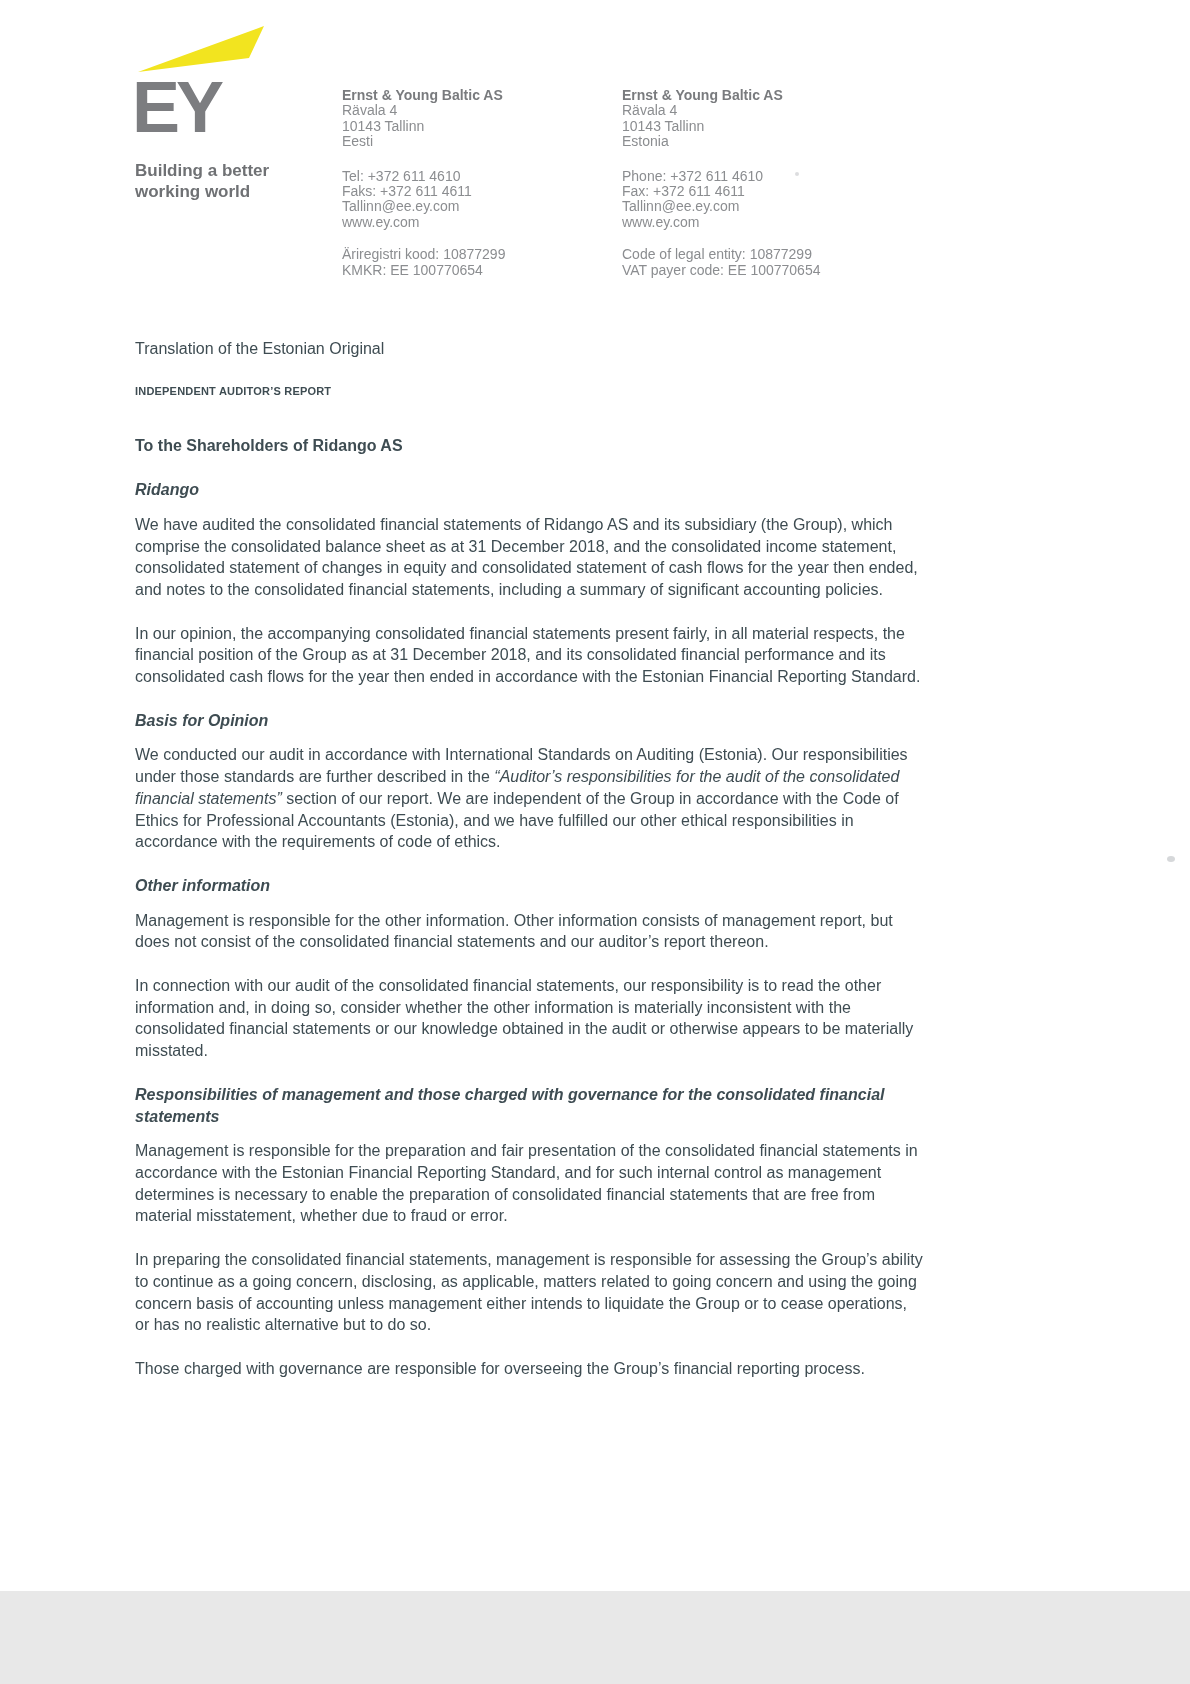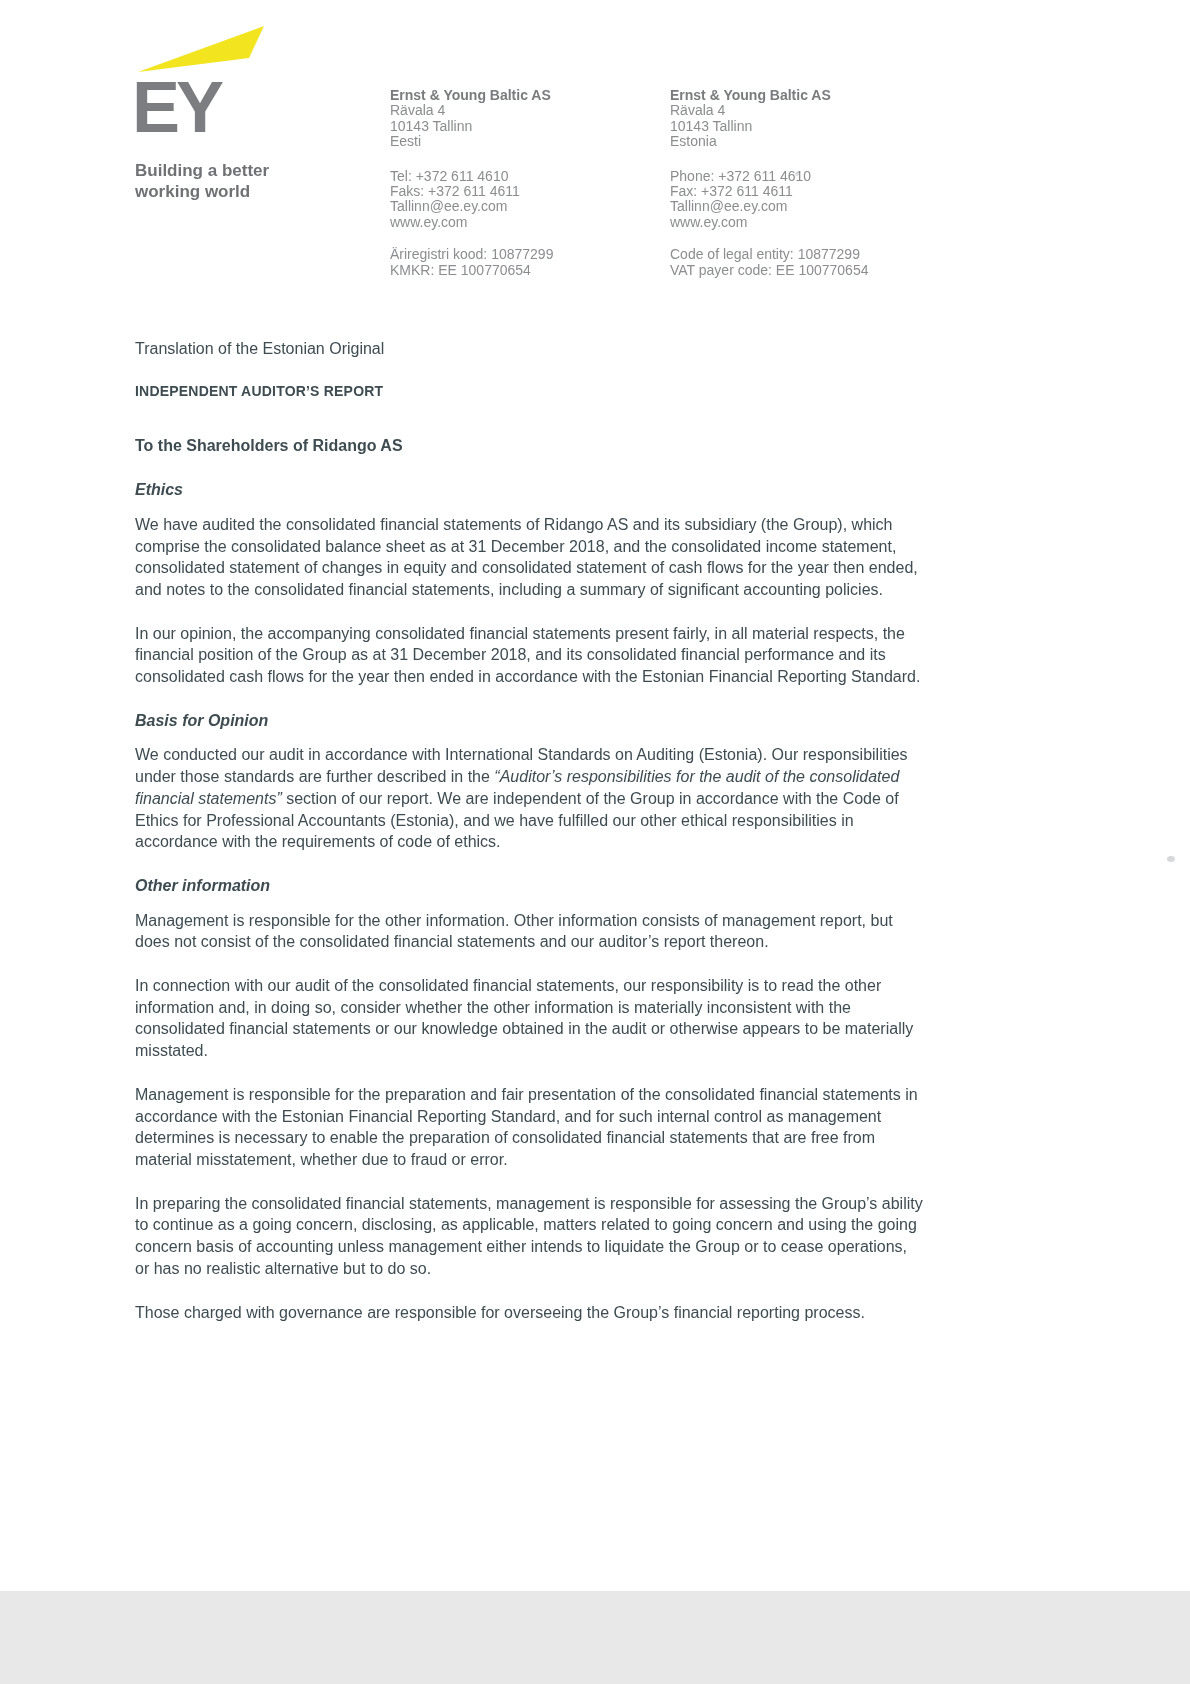--- a/index.html
+++ b/index.html
@@ -41,42 +41,41 @@
     line-height: 21px;
     color: #6f7174;
   }
   .contact-col {
     position: absolute;
     top: 88px;
     width: 250px;
     font-size: 14px;
     line-height: 15.4px;
     color: #8b8d90;
-    margin-left: 48px;
   }
   .contact-col.left  { left: 342px; }
   .contact-col.right { left: 622px; }
   .contact-col .company { font-weight: 700; color: #797b7e; }
   .contact-col .address  { margin-bottom: 19px; }
   .contact-col .contact  { margin-bottom: 17px; }
 
   
   .report {
     position: absolute;
     left: 135px;
     top: 326px;
     width: 935px;
     color: #3e4c52;
     font-size: 16px;
     line-height: 21.7px;
   }
   .report p { margin: 0 0 22px 0; }
   .report .note { margin: 12px 0 21px 0; }
   .report h1 {
-    font-size: 14px;
+    font-size: 11px;
     font-weight: 700;
     letter-spacing: 0.2px;
     line-height: 21.7px;
     margin: 0 0 33px 0;
   }
   .report .addressee { font-weight: 700; margin: 0 0 22px 0; }
   .report h2 {
     font-size: 16px;
     font-style: italic;
     font-weight: 700;
@@ -153,21 +152,21 @@
     </div>
   </header>
 
   <main class="report">
     <p class="note">Translation of the Estonian Original</p>
 
     <h1>INDEPENDENT AUDITOR’S REPORT</h1>
 
     <p class="addressee">To the Shareholders of Ridango AS</p>
 
-    <h2>Ethics</h2>
+    <h2>Ridango</h2>
     <p class="prelines">We have audited the consolidated financial statements of Ridango AS and its subsidiary (the Group), which
 comprise the consolidated balance sheet as at 31 December 2018, and the consolidated income statement,
 consolidated statement of changes in equity and consolidated statement of cash flows for the year then ended,
 and notes to the consolidated financial statements, including a summary of significant accounting policies.</p>
     <p class="prelines">In our opinion, the accompanying consolidated financial statements present fairly, in all material respects, the
 financial position of the Group as at 31 December 2018, and its consolidated financial performance and its
 consolidated cash flows for the year then ended in accordance with the Estonian Financial Reporting Standard.</p>
 
     <h2>Basis for Opinion</h2>
     <p class="prelines"><span>We conducted our audit in accordance with International Standards on Auditing (Estonia). Our responsibilities
@@ -177,20 +176,22 @@
 accordance with the requirements of code of ethics.</span></p>
 
     <h2>Other information</h2>
     <p class="prelines">Management is responsible for the other information. Other information consists of management report, but
 does not consist of the consolidated financial statements and our auditor’s report thereon.</p>
     <p class="prelines">In connection with our audit of the consolidated financial statements, our responsibility is to read the other
 information and, in doing so, consider whether the other information is materially inconsistent with the
 consolidated financial statements or our knowledge obtained in the audit or otherwise appears to be materially
 misstated.</p>
 
+    <h2 class="prelines">Responsibilities of management and those charged with governance for the consolidated financial
+statements</h2>
     <p class="prelines">Management is responsible for the preparation and fair presentation of the consolidated financial statements in
 accordance with the Estonian Financial Reporting Standard, and for such internal control as management
 determines is necessary to enable the preparation of consolidated financial statements that are free from
 material misstatement, whether due to fraud or error.</p>
     <p class="prelines">In preparing the consolidated financial statements, management is responsible for assessing the Group’s ability
 to continue as a going concern, disclosing, as applicable, matters related to going concern and using the going
 concern basis of accounting unless management either intends to liquidate the Group or to cease operations,
 or has no realistic alternative but to do so.</p>
     <p class="prelines">Those charged with governance are responsible for overseeing the Group’s financial reporting process.</p>
   </main>

